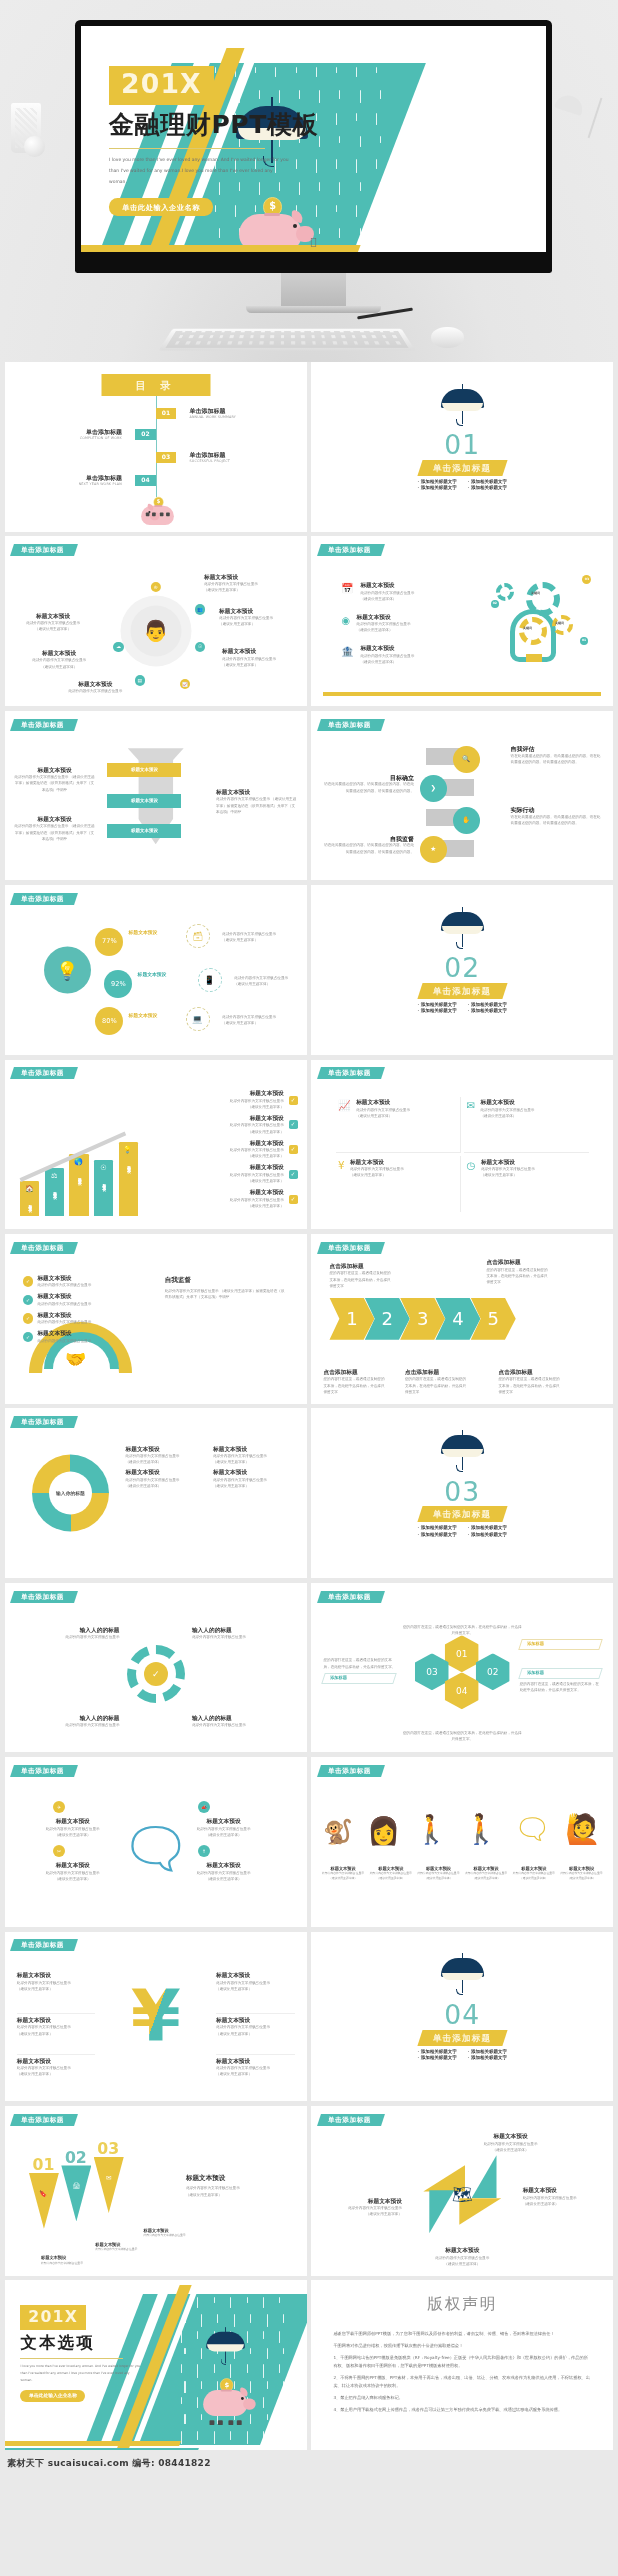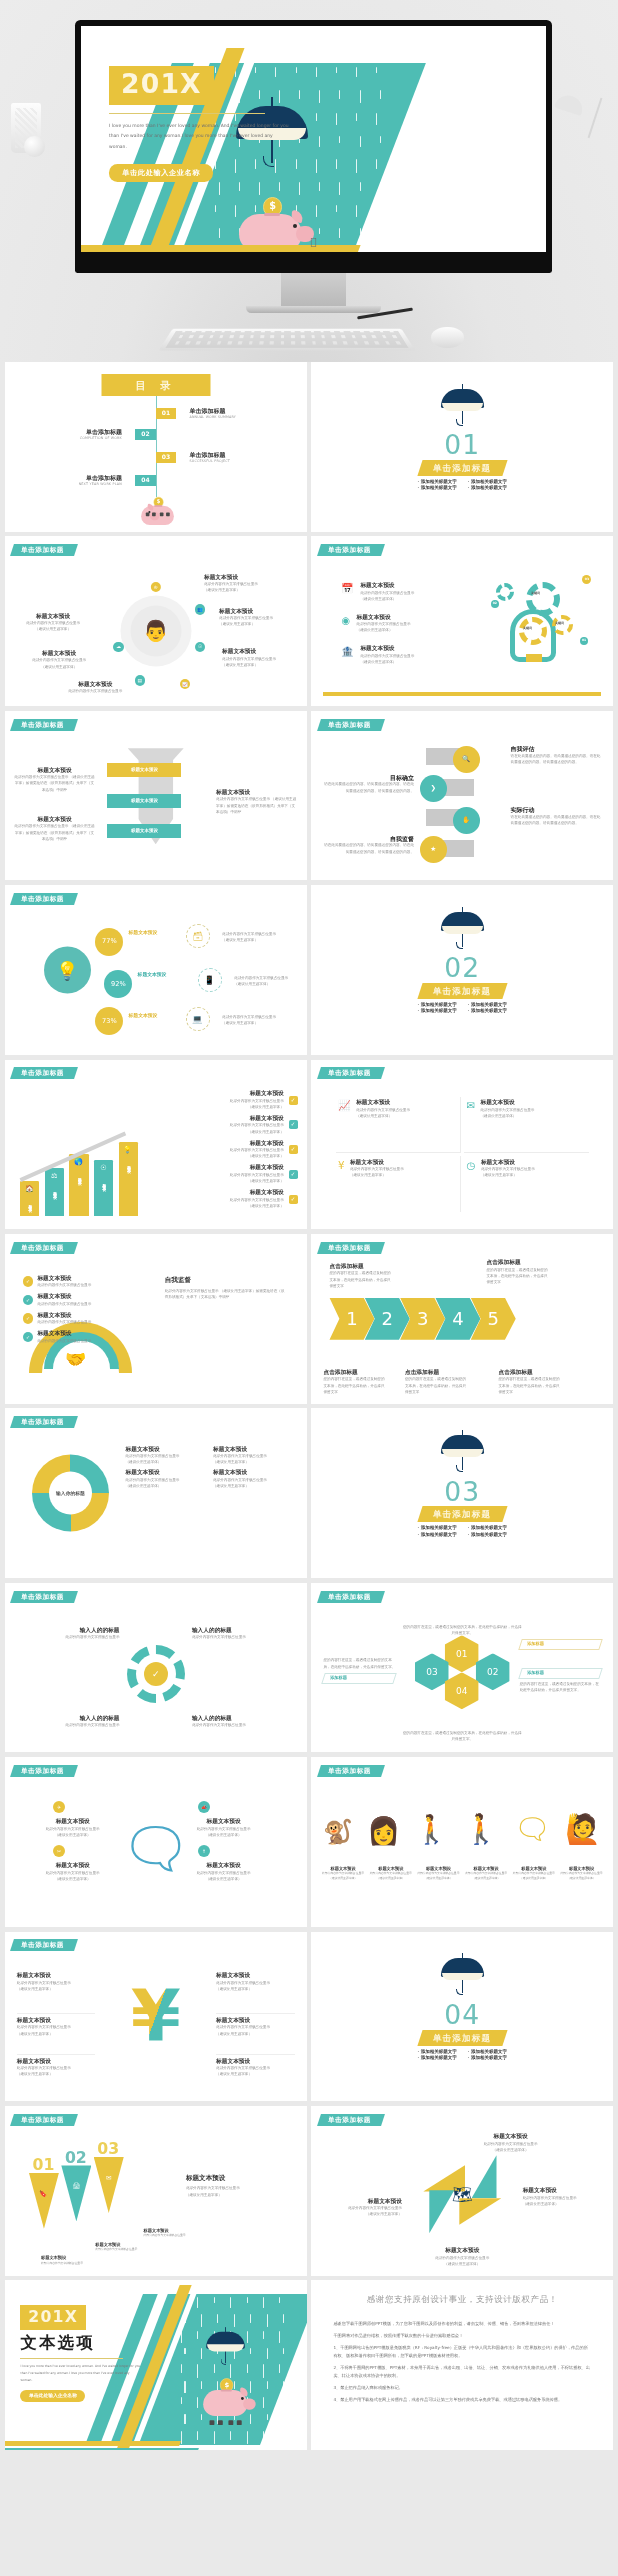--- a/index.html
+++ b/index.html
@@ -303,20 +303,21 @@
               <div class="body"></div>
                 <div class="slot"></div>
                 <div class="ear"></div>
               <div class="snout"></div>
                 <div class="eye"></div>
 
             </div>
 
             <div class="cov-left">
               <div class="year-chip">201X</div>
+              <div class="cov-title">金融理财PPT模板</div>
               <div class="cov-rule"></div>
               <div class="cov-en">I love you more than I've ever loved any woman. And I've waited longer for you than I've waited for any woman.I love you more than I've ever loved any woman.</div>
               <div class="cov-btn">单击此处输入企业名称</div>
             </div>
 
             <div class="cov-bottom-bar"></div>
           </div>
           <div class="apple"></div>
         </div>
       </div>
@@ -552,21 +553,21 @@
     </div>
 
     <div class="slide">
       <div class="hdr">
           <span>单击添加标题</span>
         </div>
       <div class="bulb-main" style="position:absolute;left:13%;top:50%;transform:translateY(-50%)">💡</div>
 
       <div class="circ" style="position:absolute;left:30%;top:25%;width:28px;height:28px;background:#e8c33c;font:400 6.6px/1 'DejaVu Sans',sans-serif">77%</div>
       <div class="circ" style="position:absolute;left:33%;top:50%;width:28px;height:28px;background:#4ebdb4;font:400 6.6px/1 'DejaVu Sans',sans-serif">92%</div>
-      <div class="circ" style="position:absolute;left:30%;top:72%;width:28px;height:28px;background:#e8c33c;font:400 6.6px/1 'DejaVu Sans',sans-serif">73%</div>
+      <div class="circ" style="position:absolute;left:30%;top:72%;width:28px;height:28px;background:#e8c33c;font:400 6.6px/1 'DejaVu Sans',sans-serif">80%</div>
 
       <div style="position:absolute;left:41%;top:27%;font:700 4.8px/1 'DejaVu Sans',sans-serif;color:#e0b832">标题文本预设</div>
       <div style="position:absolute;left:44%;top:52%;font:700 4.8px/1 'DejaVu Sans',sans-serif;color:#3fb0a8">标题文本预设</div>
       <div style="position:absolute;left:41%;top:76%;font:700 4.8px/1 'DejaVu Sans',sans-serif;color:#e0b832">标题文本预设</div>
 
       <div class="dash" style="position:absolute;left:60%;top:23%;width:24px;height:24px;display:flex;align-items:center;justify-content:center;color:#e0b832;font-size:8.5px">🗃</div>
       <div class="dash" style="position:absolute;left:64%;top:49%;width:24px;height:24px;border-color:#9fd6d1;display:flex;align-items:center;justify-content:center;color:#3fb0a8;font-size:8.5px">📱</div>
       <div class="dash" style="position:absolute;left:60%;top:72%;width:24px;height:24px;display:flex;align-items:center;justify-content:center;color:#e0b832;font-size:8.5px">💻</div>
 
       <div style="position:absolute;left:72%;top:27%;width:26%">
@@ -1201,28 +1202,31 @@
           <div class="ty-rule"></div>
           <div class="ty-en">I love you more than I've ever loved any woman. And I've waited longer for you than I've waited for any woman.I love you more than I've ever loved any woman.</div>
           <div class="ty-btn">单击此处输入企业名称</div>
         </div>
         <div class="ty-bar2"></div>
         <div class="ty-bar"></div>
       </div>
     </div>
 
     <div class="slide">
-      <div class="copy-s">感谢您支持原创设计事业，支持设计版权产品！</div>
+      <div class="copy-h">版权声明</div>
       <div class="copy-b">
         <p>感谢您下载千图网原创PPT模版，为了您和千图网以及原创作者的利益，请勿复制、传播、销售，否则将承担法律责任！</p>
         <p>千图网将对作品进行维权，按照传播下载次数的十倍进行索取赔偿金！</p>
         <p>1、千图网网站出售的PPT模版是免版税类（RF：Royalty-free）正版受《中华人民共和国著作法》和《世界版权公约》的保护，作品的所有权、版权和著作权曰千图网所有，您下载的是PPT模版素材使用权。</p>
         <p>2、不得将千图网的PPT模版、PPT素材，本身用于再出售，或者出租、出借、转让、分销、发布或者作为礼物供他人使用，不得转授权、出卖、转让本协议或本协议中的权利。</p>
         <p>3、禁止把作品纳入商标或服务标记。</p>
         <p>4、禁止用户用下载格式在网上传播作品，或者作品可以让第三方单独付费或共享免费下载、或通过转移电话服务系统传播。</p>
       </div>
     </div>
 
   </div>
 
+  <div class="footer">
+    <div class="wm">素材天下 sucaisucai.com 编号: 08441822</div>
+  </div>
 
 </div>
 
 
 </body></html>

